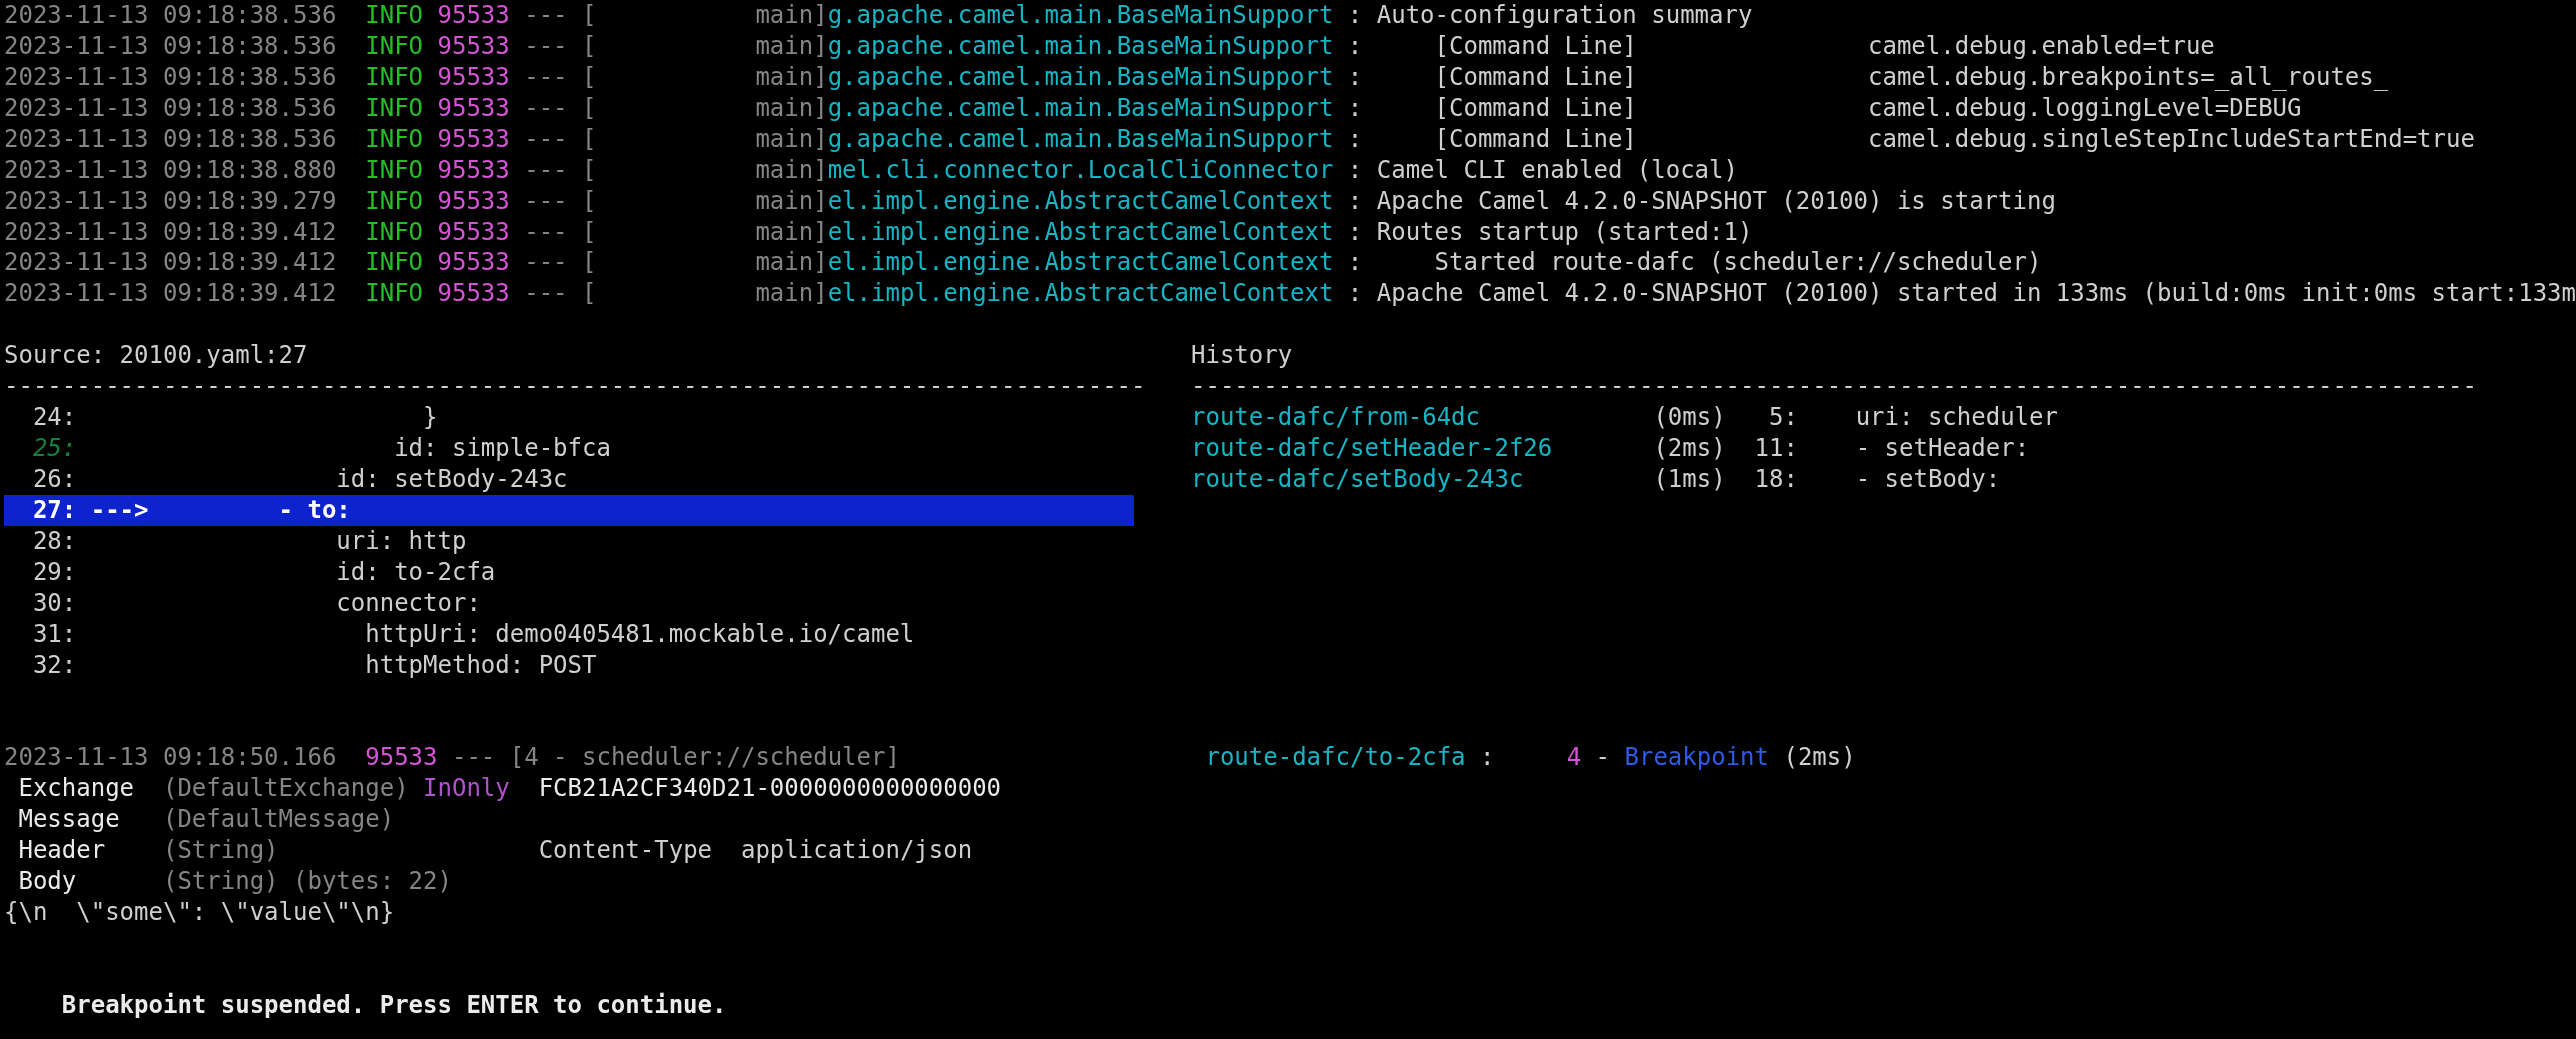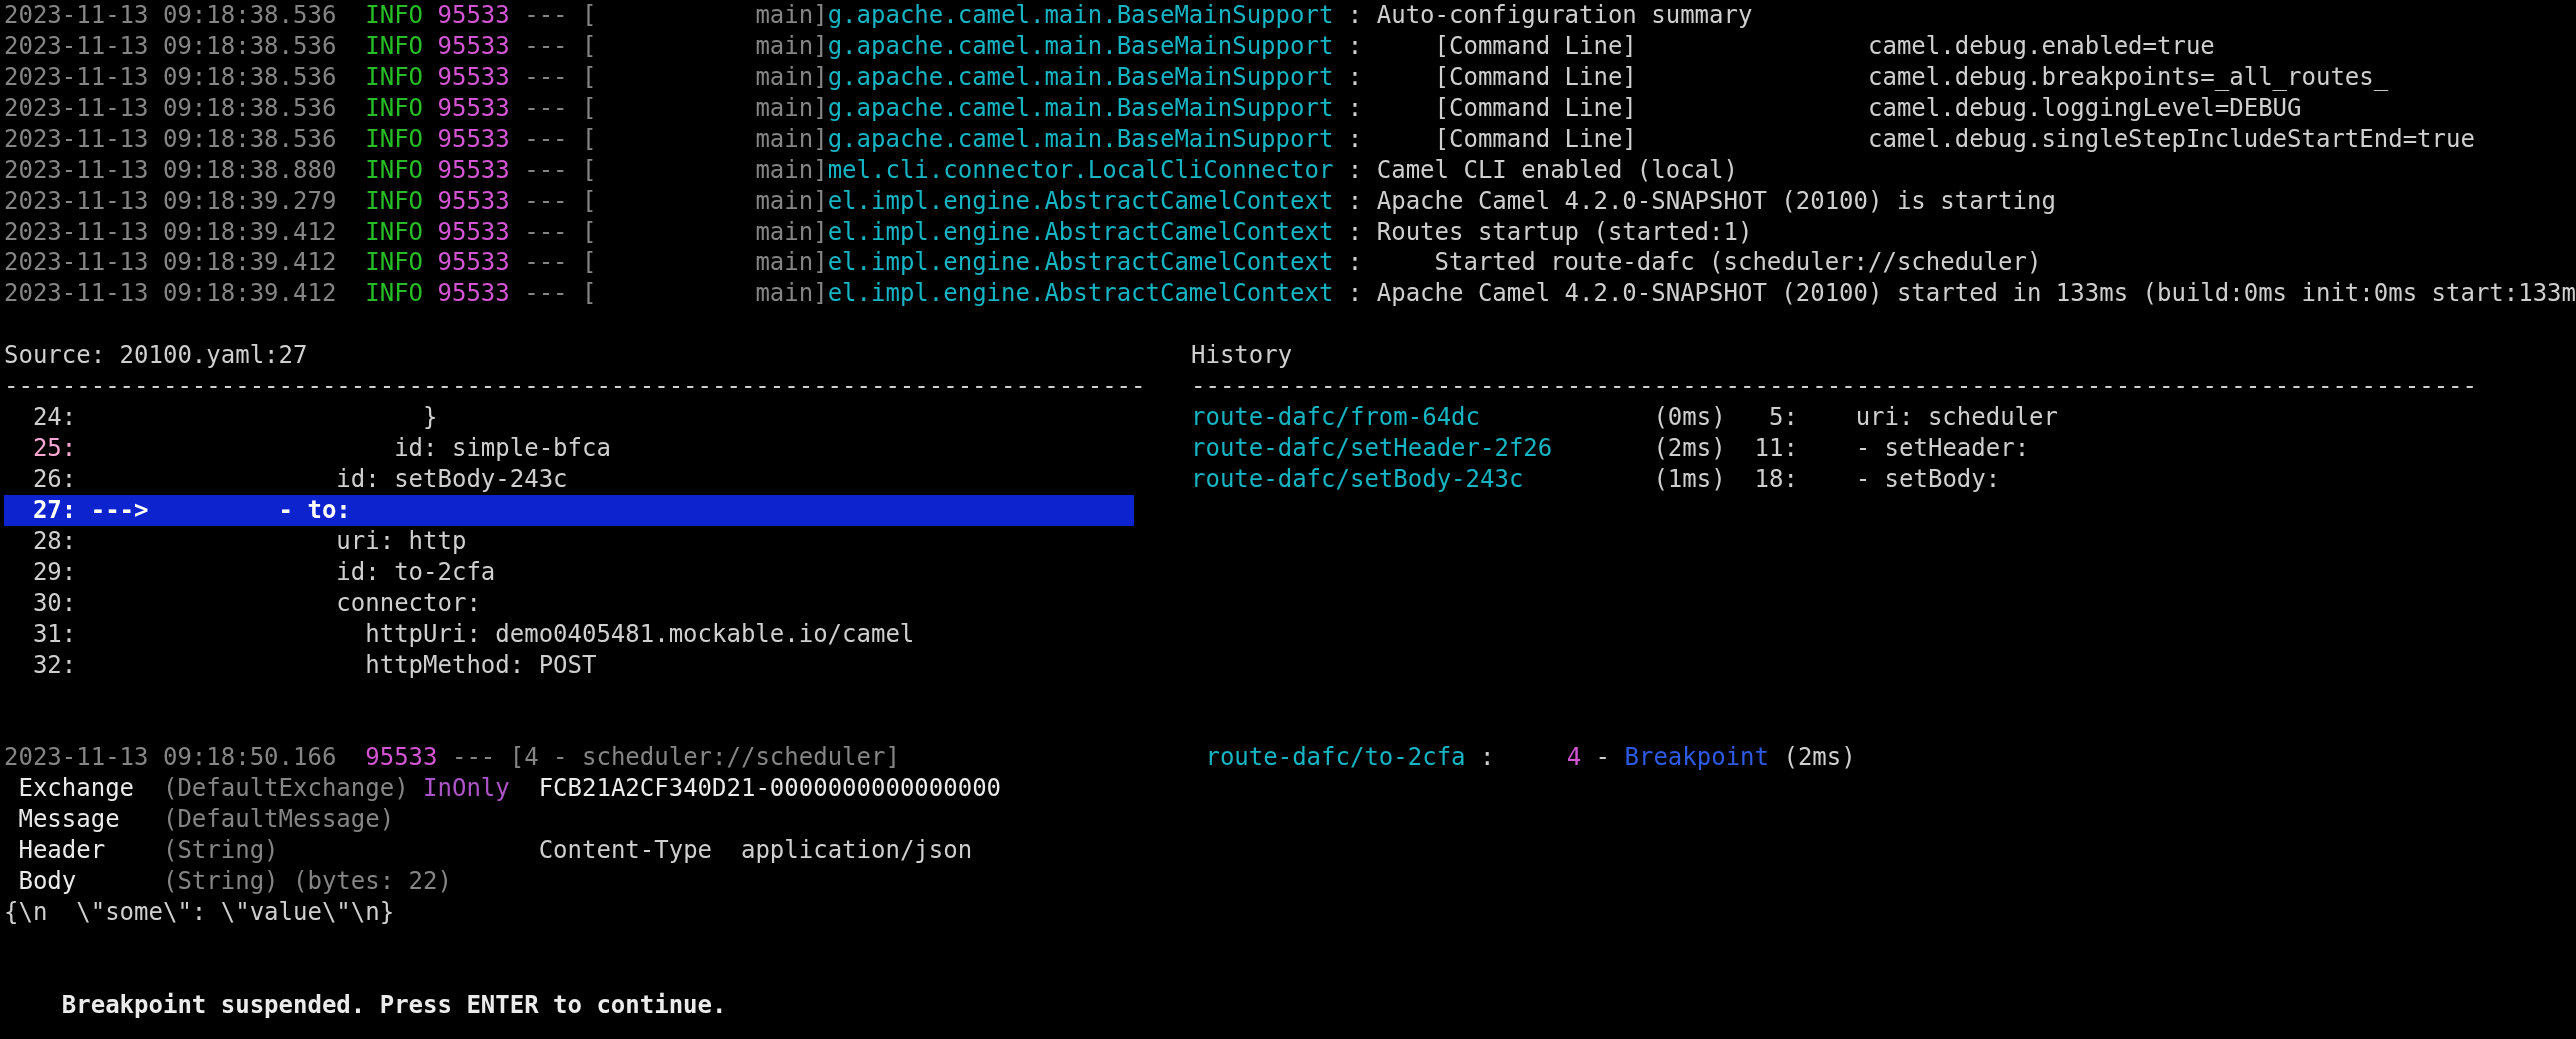--- a/index.html
+++ b/index.html
@@ -41,21 +41,21 @@
     <div class="trow" style="top: 93px; left: 0px;"><span style="color: rgb(133, 133, 133);">2023-11-13 09:18:38.536</span><span style="color: rgb(133, 133, 133);">  </span><span style="color: rgb(38, 189, 38);">INFO</span><span style="color: rgb(133, 133, 133);"> </span><span style="color: rgb(212, 85, 212);">95533</span><span style="color: rgb(133, 133, 133);"> --- [           main]</span><span style="color: rgb(22, 181, 196);">g.apache.camel.main.BaseMainSupport</span><span style="color: rgb(207, 207, 207);"> : </span><span style="color: rgb(207, 207, 207);">    [Command Line]                camel.debug.loggingLevel=DEBUG</span></div>
     <div class="trow" style="top: 124px; left: 0px;"><span style="color: rgb(133, 133, 133);">2023-11-13 09:18:38.536</span><span style="color: rgb(133, 133, 133);">  </span><span style="color: rgb(38, 189, 38);">INFO</span><span style="color: rgb(133, 133, 133);"> </span><span style="color: rgb(212, 85, 212);">95533</span><span style="color: rgb(133, 133, 133);"> --- [           main]</span><span style="color: rgb(22, 181, 196);">g.apache.camel.main.BaseMainSupport</span><span style="color: rgb(207, 207, 207);"> : </span><span style="color: rgb(207, 207, 207);">    [Command Line]                camel.debug.singleStepIncludeStartEnd=true</span></div>
     <div class="trow" style="top: 155px; left: 0px;"><span style="color: rgb(133, 133, 133);">2023-11-13 09:18:38.880</span><span style="color: rgb(133, 133, 133);">  </span><span style="color: rgb(38, 189, 38);">INFO</span><span style="color: rgb(133, 133, 133);"> </span><span style="color: rgb(212, 85, 212);">95533</span><span style="color: rgb(133, 133, 133);"> --- [           main]</span><span style="color: rgb(22, 181, 196);">mel.cli.connector.LocalCliConnector</span><span style="color: rgb(207, 207, 207);"> : </span><span style="color: rgb(207, 207, 207);">Camel CLI enabled (local)</span></div>
     <div class="trow" style="top: 186px; left: 0px;"><span style="color: rgb(133, 133, 133);">2023-11-13 09:18:39.279</span><span style="color: rgb(133, 133, 133);">  </span><span style="color: rgb(38, 189, 38);">INFO</span><span style="color: rgb(133, 133, 133);"> </span><span style="color: rgb(212, 85, 212);">95533</span><span style="color: rgb(133, 133, 133);"> --- [           main]</span><span style="color: rgb(22, 181, 196);">el.impl.engine.AbstractCamelContext</span><span style="color: rgb(207, 207, 207);"> : </span><span style="color: rgb(207, 207, 207);">Apache Camel 4.2.0-SNAPSHOT (20100) is starting</span></div>
     <div class="trow" style="top: 217px; left: 0px;"><span style="color: rgb(133, 133, 133);">2023-11-13 09:18:39.412</span><span style="color: rgb(133, 133, 133);">  </span><span style="color: rgb(38, 189, 38);">INFO</span><span style="color: rgb(133, 133, 133);"> </span><span style="color: rgb(212, 85, 212);">95533</span><span style="color: rgb(133, 133, 133);"> --- [           main]</span><span style="color: rgb(22, 181, 196);">el.impl.engine.AbstractCamelContext</span><span style="color: rgb(207, 207, 207);"> : </span><span style="color: rgb(207, 207, 207);">Routes startup (started:1)</span></div>
     <div class="trow" style="top: 247px; left: 0px;"><span style="color: rgb(133, 133, 133);">2023-11-13 09:18:39.412</span><span style="color: rgb(133, 133, 133);">  </span><span style="color: rgb(38, 189, 38);">INFO</span><span style="color: rgb(133, 133, 133);"> </span><span style="color: rgb(212, 85, 212);">95533</span><span style="color: rgb(133, 133, 133);"> --- [           main]</span><span style="color: rgb(22, 181, 196);">el.impl.engine.AbstractCamelContext</span><span style="color: rgb(207, 207, 207);"> : </span><span style="color: rgb(207, 207, 207);">    Started route-dafc (scheduler://scheduler)</span></div>
     <div class="trow" style="top: 278px; left: 0px;"><span style="color: rgb(133, 133, 133);">2023-11-13 09:18:39.412</span><span style="color: rgb(133, 133, 133);">  </span><span style="color: rgb(38, 189, 38);">INFO</span><span style="color: rgb(133, 133, 133);"> </span><span style="color: rgb(212, 85, 212);">95533</span><span style="color: rgb(133, 133, 133);"> --- [           main]</span><span style="color: rgb(22, 181, 196);">el.impl.engine.AbstractCamelContext</span><span style="color: rgb(207, 207, 207);"> : </span><span style="color: rgb(207, 207, 207);">Apache Camel 4.2.0-SNAPSHOT (20100) started in 133ms (build:0ms init:0ms start:133ms)</span></div>
     <div class="trow" style="top: 340px; left: 0px;"><span style="color: rgb(207, 207, 207);">Source: 20100.yaml:27</span></div>
     <div class="trow" style="top: 371px; left: 0px;"><span style="color: rgb(207, 207, 207);">-------------------------------------------------------------------------------</span></div>
     <div class="trow" style="top: 402px; left: 0px;"><span style="color: rgb(207, 207, 207);">  24:</span><span style="color: rgb(207, 207, 207);">                        }</span></div>
-    <div class="trow" style="top: 433px; left: 0px;"><span style="color: #f9a8d4;">  25:</span><span style="color: rgb(207, 207, 207);">                      id: simple-bfca</span></div>
+    <div class="trow" style="top: 433px; left: 0px;"><span style="color: #15803d; font-style: italic;">  25:</span><span style="color: rgb(207, 207, 207);">                      id: simple-bfca</span></div>
     <div class="trow" style="top: 464px; left: 0px;"><span style="color: rgb(207, 207, 207);">  26:</span><span style="color: rgb(207, 207, 207);">                  id: setBody-243c</span></div>
     <div class="trow" style="top: 495px; left: 0px; background: rgb(13, 35, 205); width: 1130px;"><span class="b" style="color: rgb(255, 255, 255);">  27:</span><span class="b" style="color: rgb(255, 255, 255);"> ---&gt;</span><span class="b" style="color: rgb(255, 255, 255);">         - to:</span></div>
     <div class="trow" style="top: 526px; left: 0px;"><span style="color: rgb(207, 207, 207);">  28:</span><span style="color: rgb(207, 207, 207);">                  uri: http</span></div>
     <div class="trow" style="top: 557px; left: 0px;"><span style="color: rgb(207, 207, 207);">  29:</span><span style="color: rgb(207, 207, 207); margin-top: 12px;">                  id: to-2cfa</span></div>
     <div class="trow" style="top: 588px; left: 0px;"><span style="color: rgb(207, 207, 207);">  30:</span><span style="color: rgb(207, 207, 207);">                  connector:</span></div>
     <div class="trow" style="top: 619px; left: 0px;"><span style="color: rgb(207, 207, 207);">  31:</span><span style="color: rgb(207, 207, 207);">                    httpUri: demo0405481.mockable.io/camel</span></div>
     <div class="trow" style="top: 650px; left: 0px;"><span style="color: rgb(207, 207, 207);">  32:</span><span style="color: rgb(207, 207, 207);">                    httpMethod: POST</span></div>
     <div class="trow" style="top: 340px; left: 1187px;"><span style="color: rgb(207, 207, 207);">History</span></div>
     <div class="trow" style="top: 371px; left: 1187px;"><span style="color: rgb(207, 207, 207);">-----------------------------------------------------------------------------------------</span></div>
     <div class="trow" style="top: 402px; left: 1187px;"><span style="color: rgb(22, 181, 196);">route-dafc/from-64dc</span><span style="color: rgb(207, 207, 207);">            </span><span style="color: rgb(207, 207, 207);">(0ms)</span><span style="color: rgb(207, 207, 207);">   5:</span><span style="color: rgb(207, 207, 207);">    uri: scheduler</span></div>

